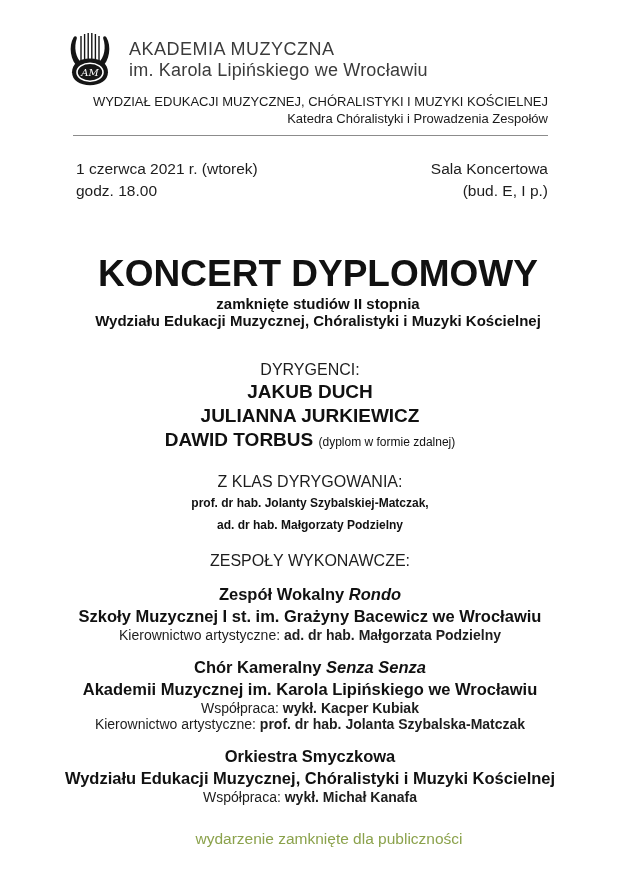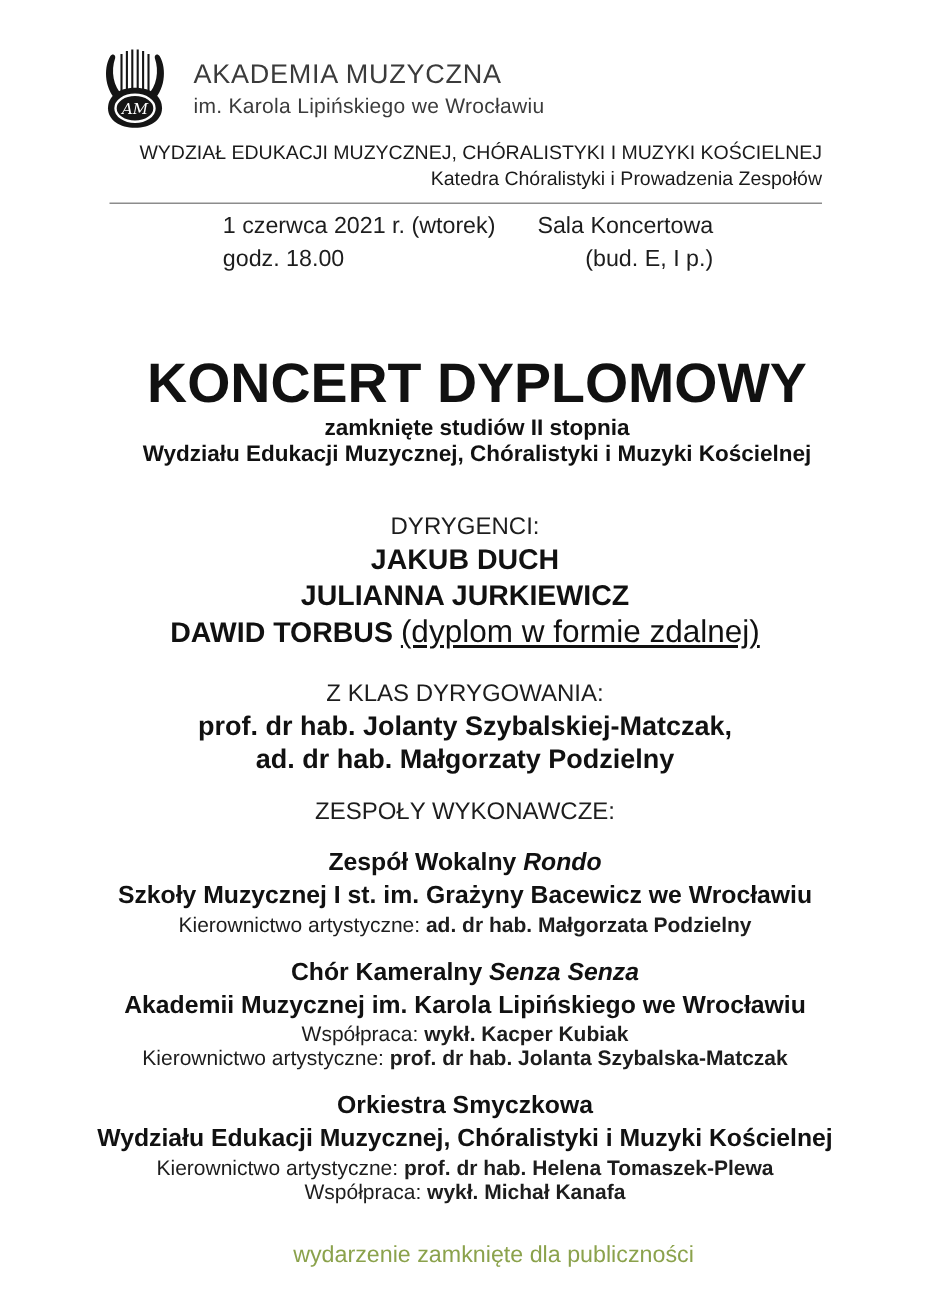--- a/index.html
+++ b/index.html
@@ -16,55 +16,55 @@
   .logo-row{
     display:flex;align-items:center;gap:13px;
     margin:30px 0 0 64px;
   }
   .logo-svg{flex:0 0 auto;display:block;}
   .org-name{
     font-size:18px;line-height:23px;letter-spacing:.5px;
     color:#3b3b3b;white-space:nowrap;
   }
   .org-subtitle{
-    font-size:14px;line-height:18px;letter-spacing:.2px;
+    font-size:18px;line-height:18px;letter-spacing:.2px;
     color:#3b3b3b;white-space:nowrap;
   }
   .dept{
     margin:7px 72px 0 0;
     text-align:right;
     font-size:13px;line-height:17px;
     color:#1a1a1a;
   }
   .rule{
     border:none;border-top:1px solid #8c8c8c;
     margin:8px 72px 0 73px;height:0;
   }
   
   .event-info{
-    display:flex;justify-content:center;
-    margin:4px 72px 0 76px;
+    display:flex;justify-content:space-between;
+    margin:22px 72px 0 76px;
     font-size:15.5px;line-height:22px;gap:28px;
   }
   .event-info .right{text-align:right;}
   
   .title-block{margin-top:50px;text-align:center;padding-left:16px;}
   .main-title{
     margin:0;font-size:37px;line-height:43px;font-weight:700;
     letter-spacing:0;color:#111;
   }
   .subtitle{font-size:15px;line-height:17px;font-weight:700;color:#111;}
   
   .section{text-align:center;}
   .sec-heading{font-size:16px;line-height:21px;font-weight:400;color:#1d1d1d;}
   .conductors{margin-top:30px;}
   .conductor-name{font-size:19px;line-height:24px;font-weight:700;color:#111;text-align:center;}
-  .remote-note{font-weight:400;font-size:21px;text-decoration:underline;}
+  .remote-note{font-weight:400;font-size:12px;}
   .classes{margin-top:17px;}
-  .teacher-line{font-size:18px;line-height:22px;font-weight:700;color:#111;}
+  .teacher-line{font-size:12px;line-height:22px;font-weight:700;color:#111;}
   .ensembles{margin-top:14px;}
   .group{margin-top:12px;}
   .group:first-of-type{margin-top:2px;}
   .group-name{font-size:16.5px;line-height:22px;font-weight:700;color:#111;}
   .ital{font-style:italic;}
   .credit{font-size:14px;line-height:16.5px;font-weight:400;color:#1d1d1d;}
   .credit .bold{font-weight:700;}
   
   .footer-note{
     margin-top:24px;text-align:center;
@@ -149,20 +149,19 @@
     <div class="group">
       <div class="group-name"><span>Chór Kameralny</span> <span class="ital">Senza Senza</span></div>
       <div class="group-name">Akademii Muzycznej im. Karola Lipińskiego we Wrocławiu</div>
       <div class="credit"><span>Współpraca:</span> <span class="bold">wykł. Kacper Kubiak</span></div>
       <div class="credit"><span>Kierownictwo artystyczne:</span> <span class="bold">prof. dr hab. Jolanta Szybalska-Matczak</span></div>
     </div>
 
     <div class="group">
       <div class="group-name">Orkiestra Smyczkowa</div>
       <div class="group-name">Wydziału Edukacji Muzycznej, Chóralistyki i Muzyki Kościelnej</div>
-      <div class="credit"><span>Kierownictwo artystyczne:</span> <span class="bold">prof. dr hab. Helena Tomaszek-Plewa</span></div>
       <div class="credit"><span>Współpraca:</span> <span class="bold">wykł. Michał Kanafa</span></div>
     </div>
   </section>
 
   <div class="footer-note" style="color: rgb(139, 162, 76);">wydarzenie zamknięte dla publiczności</div>
 
 </div>
 
 </body></html>

